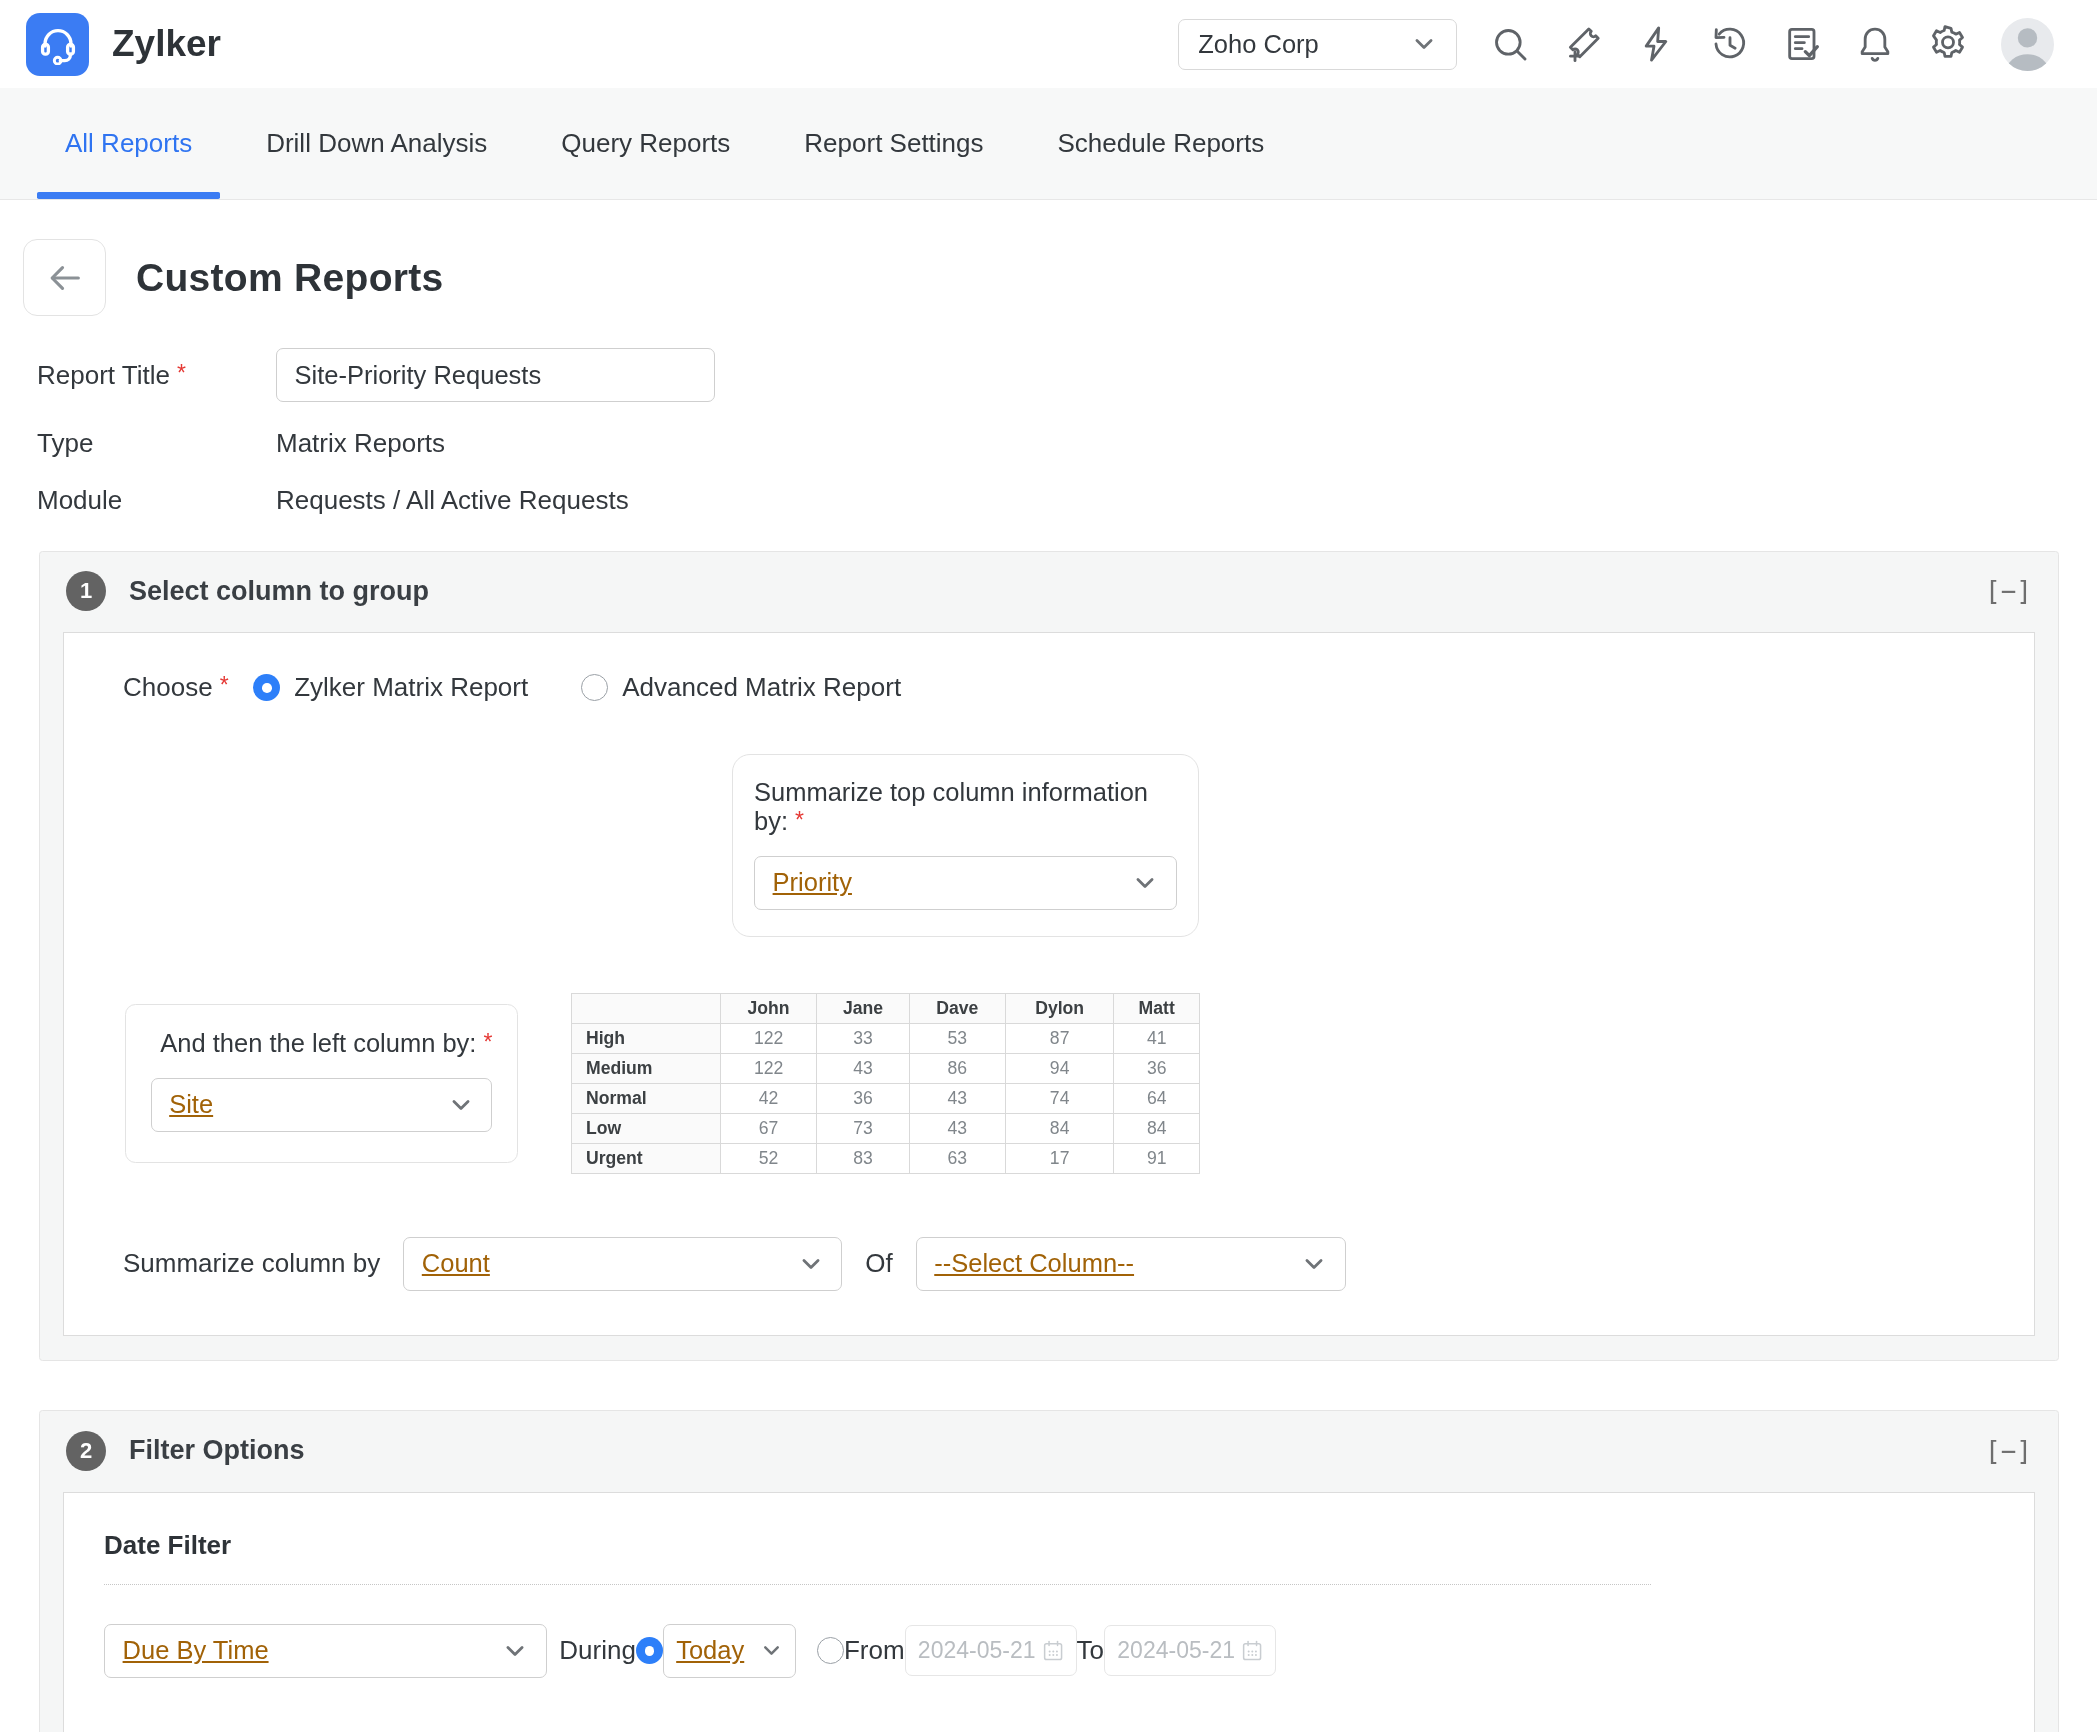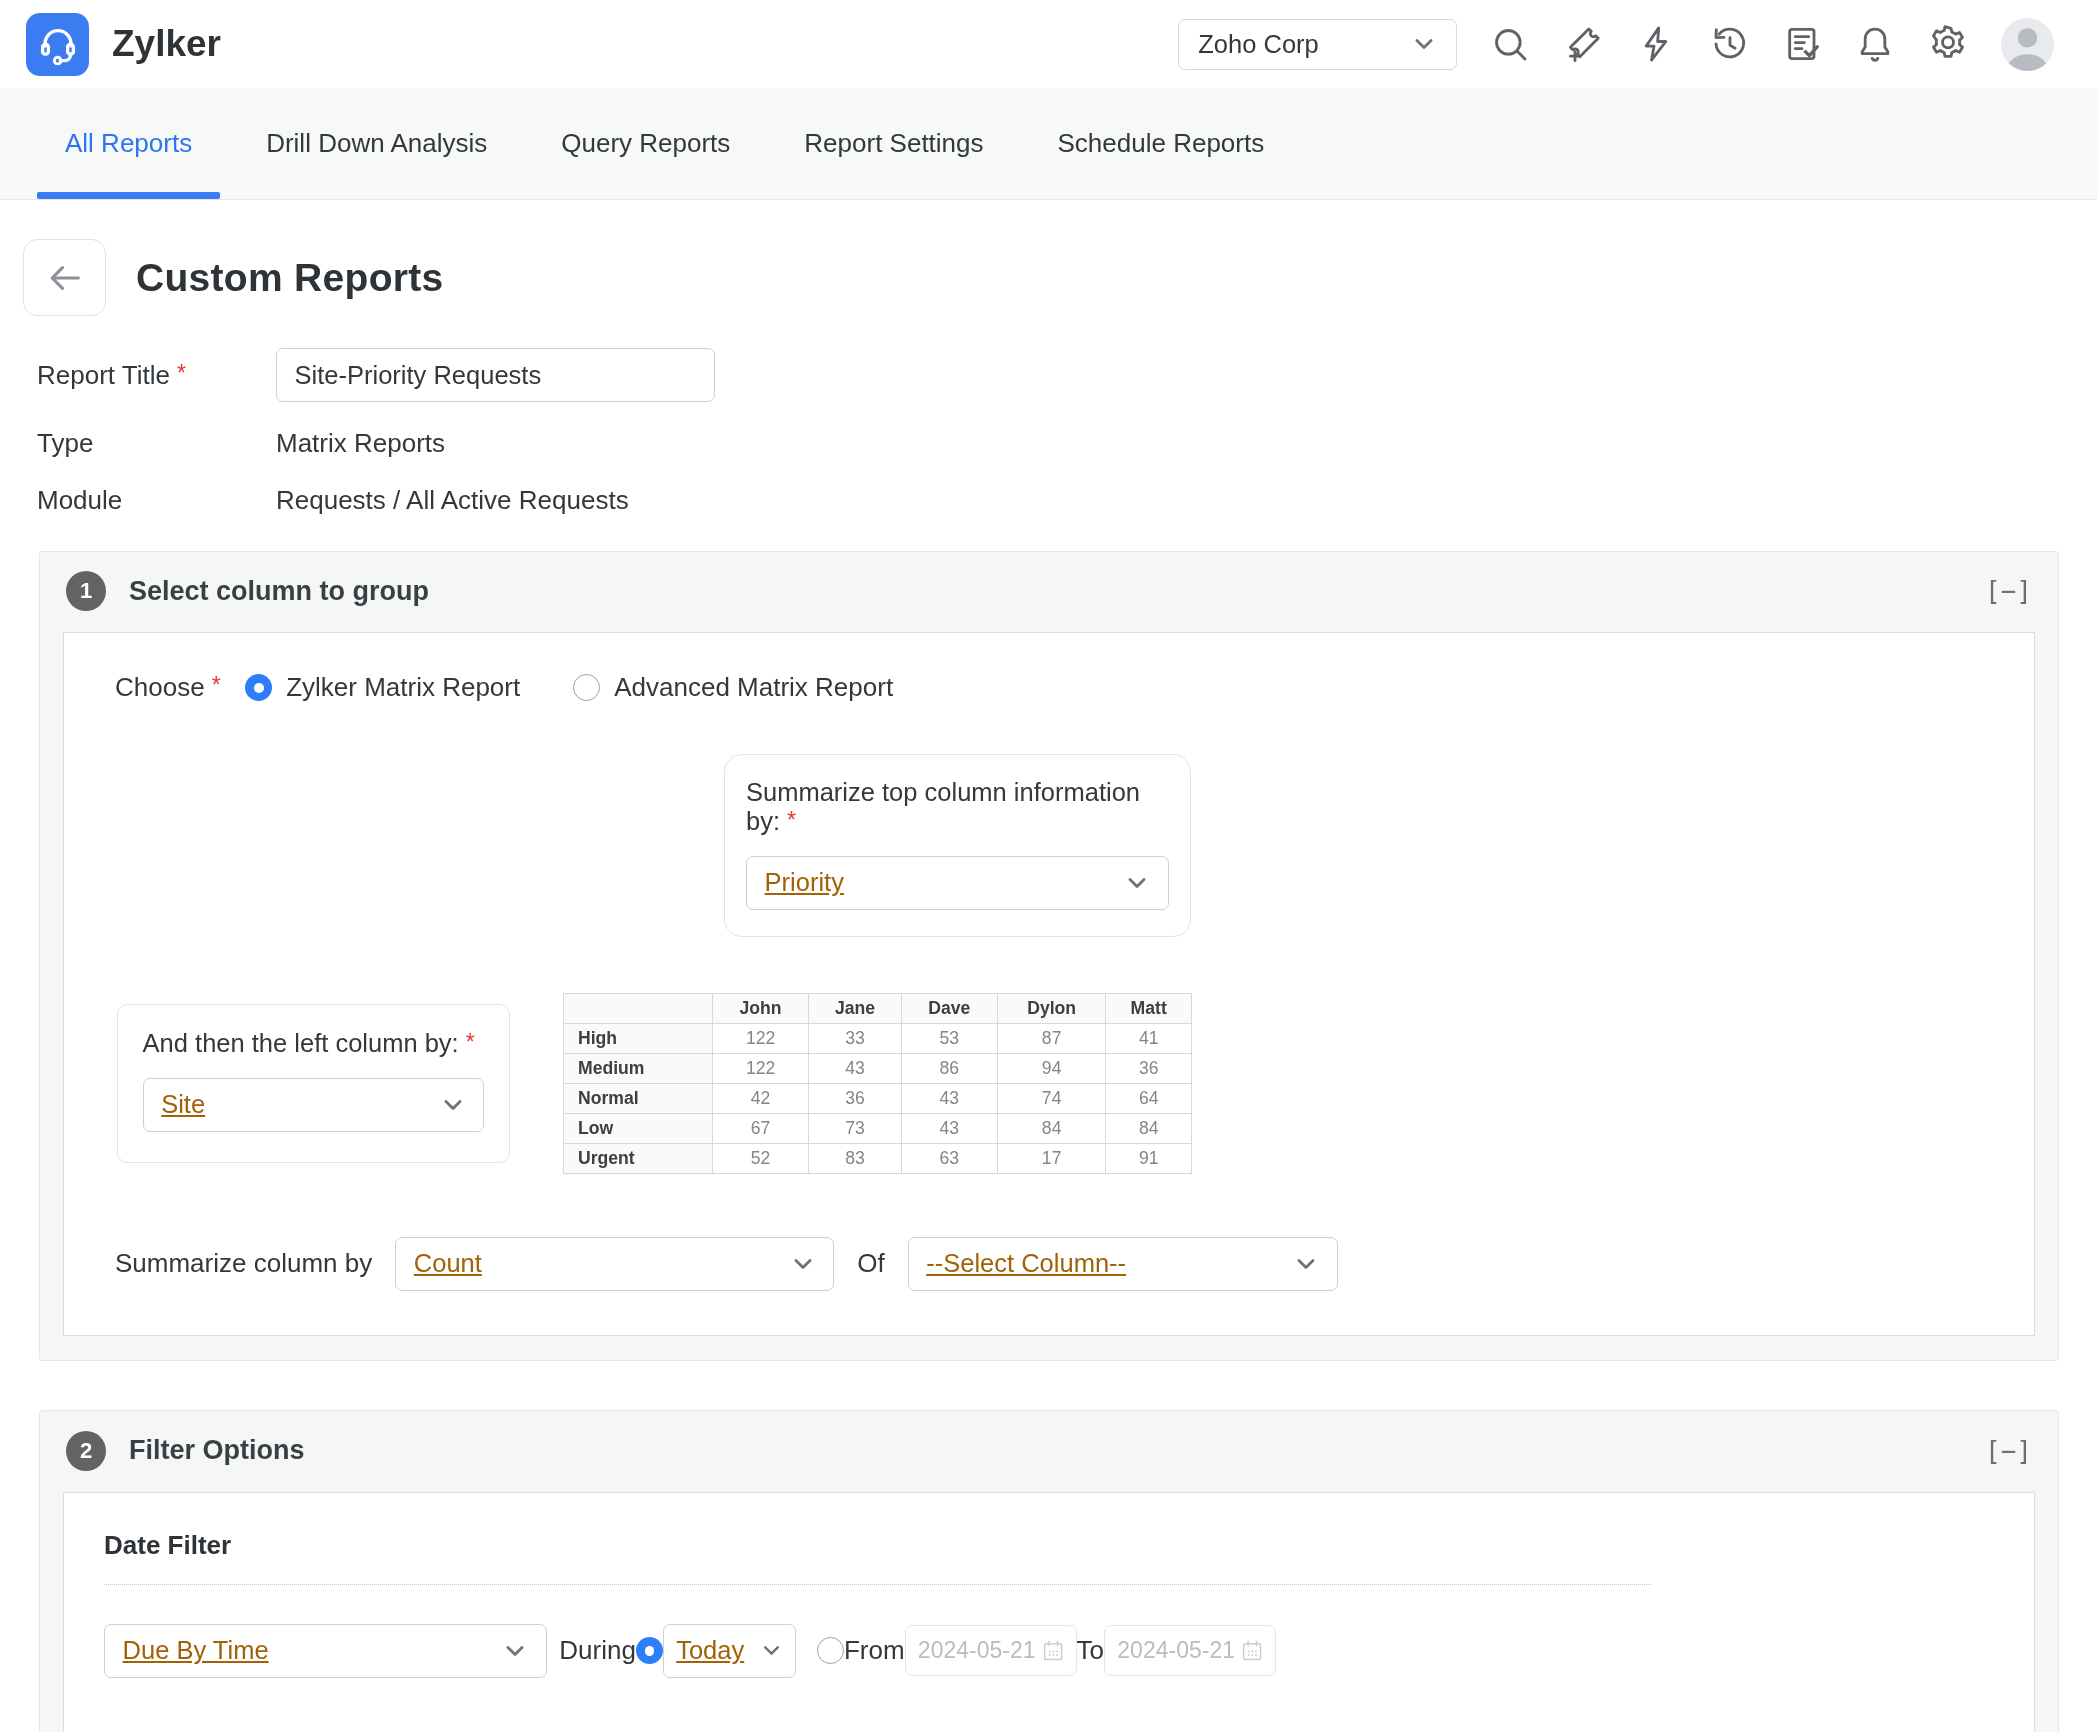--- a/index.html
+++ b/index.html
@@ -44,39 +44,39 @@
   .meta-value { font-size:26px; color:#33383d; }
 
   
   .panel { margin:0 39px; background:#f5f6f6; border:0.9px solid #e5e5e5; border-radius:3.5px; }
   .panel + .panel { margin-top:49px; }
   .panel-head { display:flex; align-items:center; gap:23px; padding:19.3px 26px; }
   .step-circle { width:40px; height:40px; border-radius:50%; background:#636363; color:#fff; font-size:22px; font-weight:700; display:flex; align-items:center; justify-content:center; }
   .panel-title { font-size:27px; font-weight:700; color:#3a3f44; }
   .collapse { margin-left:auto; font-size:26px; color:#6e6e6e; font-family:"DejaVu Sans Mono",monospace; cursor:pointer; }
   .panel-body { background:#fff; border:0.9px solid #dcdcdc; margin:1.8px 23px 24.6px; }
-  #panel1-body { padding:39px 0 44px; }
+  #panel1-body { padding:39px 8px 44px; }
   #panel2-body { padding:37px 40px 56px; }
 
   
   .select { height:54px; border:0.9px solid #cfcfcf; border-radius:7px; background:#fff; display:flex; align-items:center; justify-content:space-between; padding:0 17.6px; font-size:25.5px; color:#a16207; cursor:pointer;text-decoration:underline; }
 
   
   .choose-row { display:flex; align-items:center; margin-left:51px; }
   .choose-label { font-size:26px; }
   .radio { width:27px; height:27px; border:1.8px solid #9aa0a6; border-radius:50%; background:#fff; flex:0 0 auto; position:relative; cursor:pointer; }
   .radio.on { border:none; background:#2d7ff9; }
   .radio.on::after { content:""; position:absolute; left:50%; top:50%; width:9.7px; height:9.7px; margin:-4.8px 0 0 -4.8px; background:#fff; border-radius:50%; }
   .opt-label { font-size:26px; margin-left:14px; }
   .gap-lg { margin-left:53px; }
 
   .top-col-box { width:467px; margin:51px 0 0 660px; border:0.9px solid #e3e3e3; border-radius:18px; padding:23px 21px 26px; background:#fff; }
   .box-label { font-size:25.5px; color:#33383d; margin-bottom:19.3px; }
   .matrix-row { display:flex; align-items:center; margin:56px 0 0 53px; }
-  .left-col-box { width:393px; border:0.9px solid #e3e3e3; border-radius:10.5px; padding:24.6px 24.6px 30px; background:#fff; flex:0 0 auto; }
+  .left-col-box { width:393px; border:0.9px solid #e3e3e3; border-radius:10.5px; padding:24.6px 24.6px 30px; background:#fff; flex:0 0 auto;text-align:right; }
   .matrix-table { border-collapse:collapse; margin-left:53px; width:629px; font-size:17.6px; background:#fff; }
   .matrix-table th, .matrix-table td { border:0.9px solid #d9d9d9; height:30px; text-align:center; padding:0 5.3px; }
   .matrix-table th { background:#fafafa; color:#3c4043; font-weight:700; font-size:17.6px; }
   .matrix-table td { color:#80868b; }
   .matrix-table td.rlabel { background:#fafafa; color:#3c4043; font-weight:700; text-align:left; padding-left:14px; width:149px; }
   .summarize-row { display:flex; align-items:center; margin:63px 0 0 51px; gap:23px; }
   .sum-label, .of-label { font-size:26px; }
   .w500 { width:439px; } .w490 { width:430px; }
 
   

